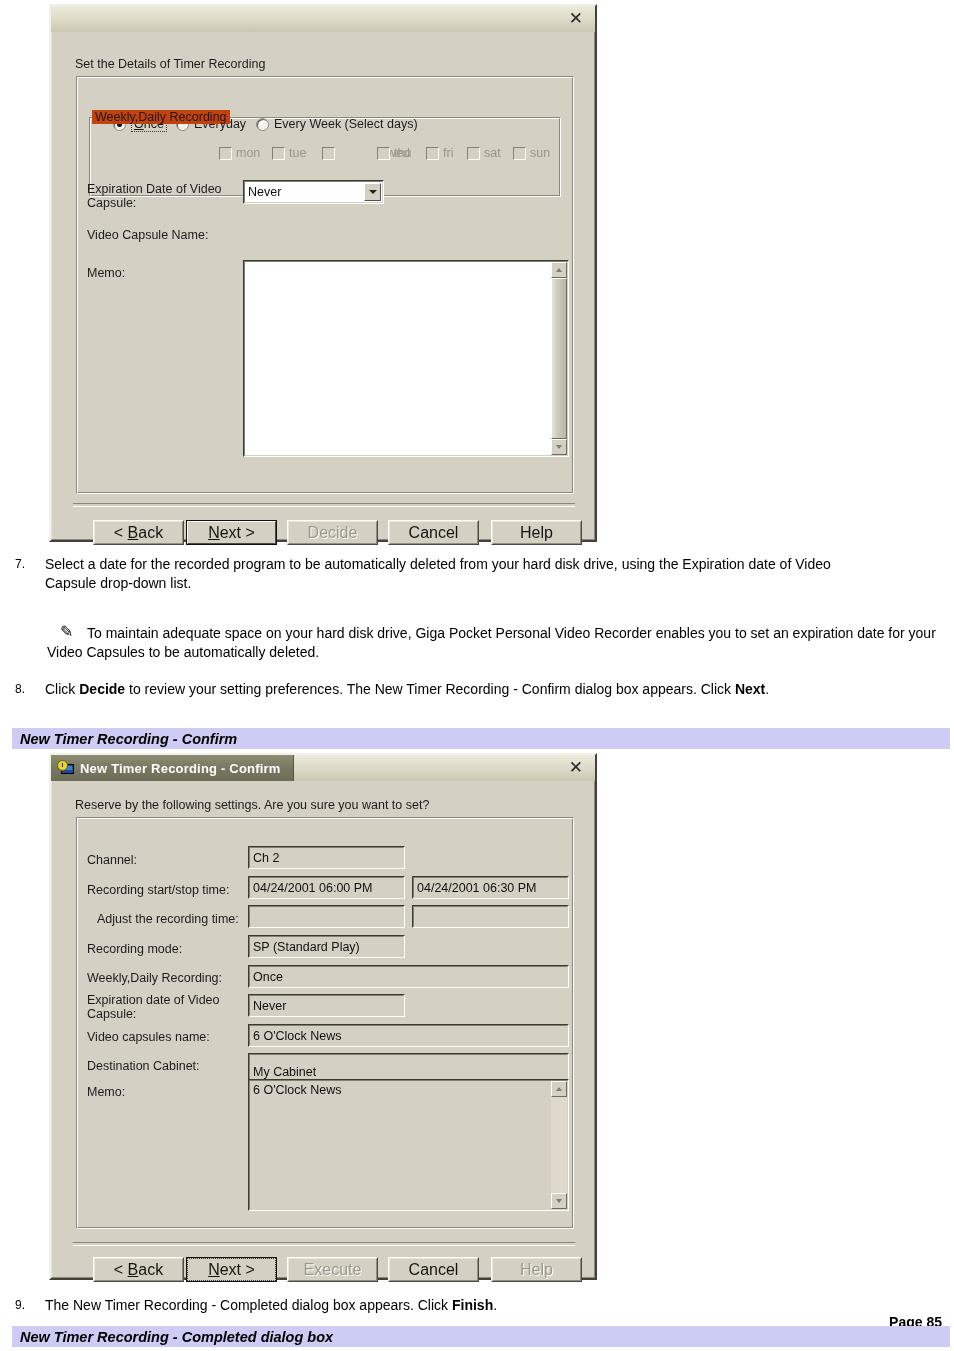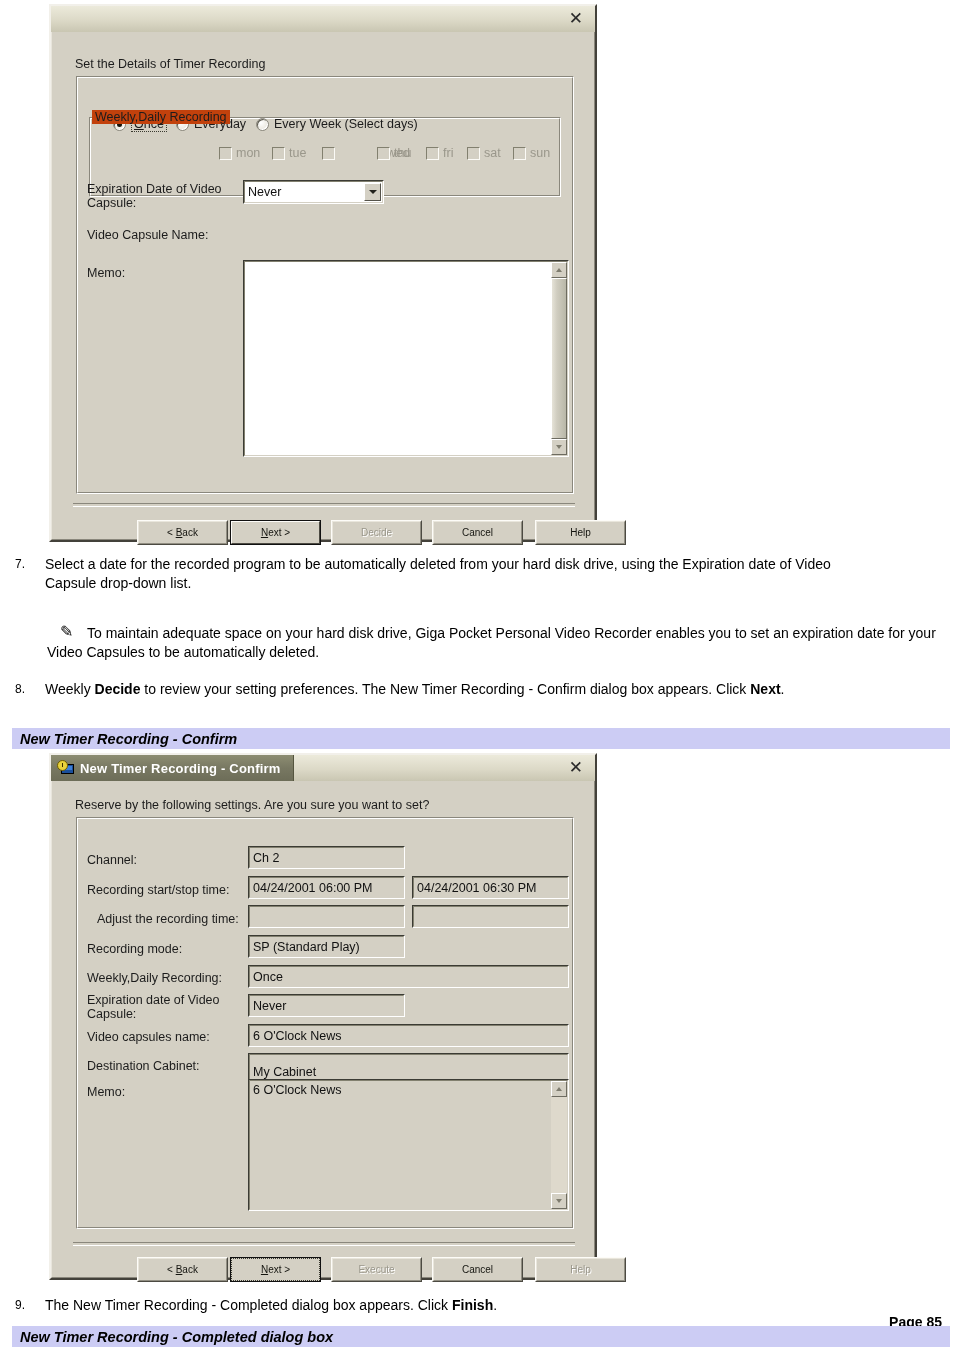--- a/index.html
+++ b/index.html
@@ -315,24 +315,23 @@
     height: 25px;
     background: #d4d0c4;
     border-top: 1px solid #fdfcf8;
     border-left: 1px solid #fdfcf8;
     border-right: 1px solid #4c4a42;
     border-bottom: 1px solid #4c4a42;
     box-sizing: border-box;
     display: flex;
     align-items: center;
     justify-content: center;
-    font-size: 10px;
+    font-size: 16px;
     color: #151510;
     cursor: default;
-    margin-left: 44px;
   }
   .btn-in {
     position: absolute;
     inset: 0;
     border-top: 1px solid #e9e6dc;
     border-left: 1px solid #e9e6dc;
     border-right: 1px solid #918e82;
     border-bottom: 1px solid #918e82;
     box-sizing: border-box;
     pointer-events: none;
@@ -516,21 +515,21 @@
 </div>
 
 <div class="step-num" style="left:15px; top:557px;">7.</div>
 <div class="step" style="left:45px; top:555px; width:800px;">Select a date for the recorded program to be automatically deleted from your hard disk drive, using the Expiration date of Video Capsule drop-down list.</div>
 
 <div class="note-icon" style="left:60px; top:622px;">✎</div>
 <div class="step" style="left:47px; top:624px; width:905px; text-indent:40px;">To maintain adequate space on your hard disk drive, Giga Pocket Personal Video Recorder enables you to set an expiration date for your Video Capsules to be automatically deleted.</div>
 
 <div class="step-num" style="left:15px; top:682px;">8.</div>
 <div class="step" style="left:45px; top:680px; width:840px;">
-  <span>Weekly </span><b>Decide</b><span> to review your setting preferences. The New Timer Recording - Confirm dialog box appears. Click </span><b>Next</b><span>.</span>
+  <span>Click </span><b>Decide</b><span> to review your setting preferences. The New Timer Recording - Confirm dialog box appears. Click </span><b>Next</b><span>.</span>
 </div>
 
 <div class="purple-bar" style="top:728px; width:938px;">
   <span>New Timer Recording - Confirm</span>
 </div>
 
 <div class="dlg" style="left:49px; top:753px; width:548px; height:527px;">
   <div class="dlg-inner"></div>
 
   <div class="titlebar">

